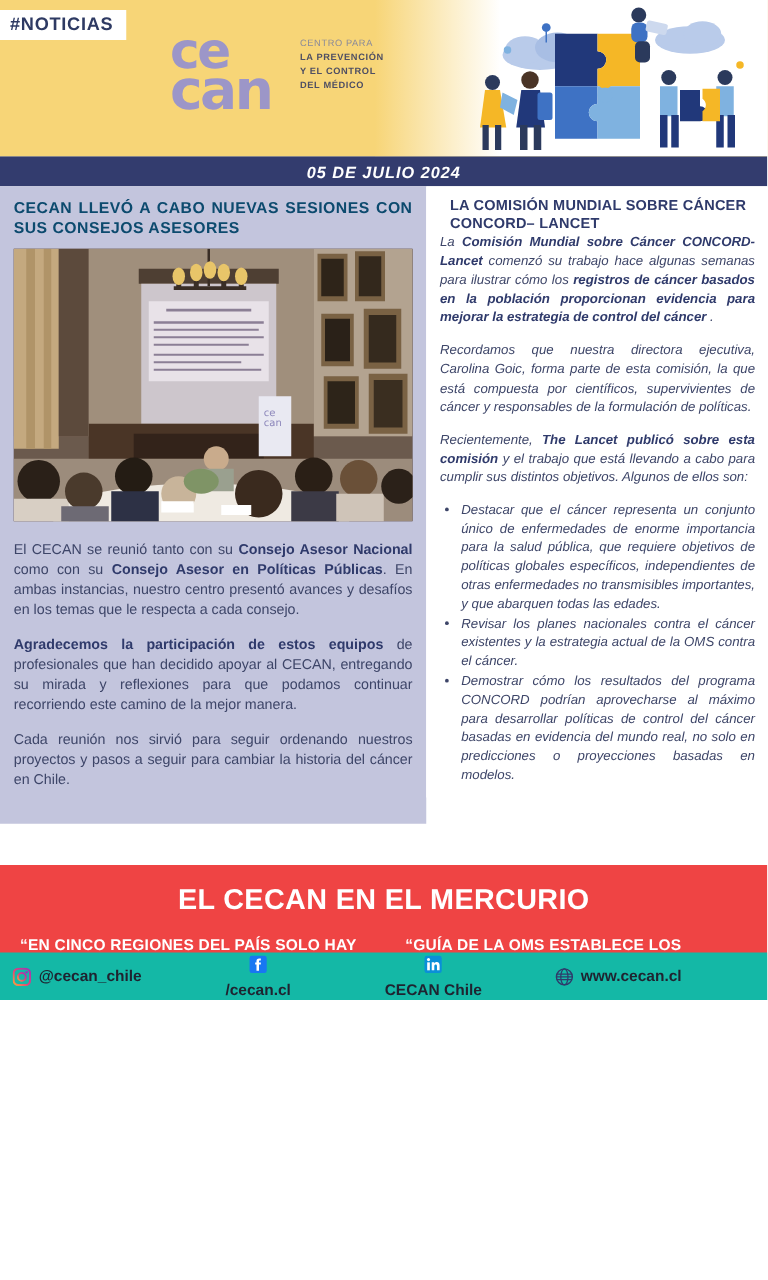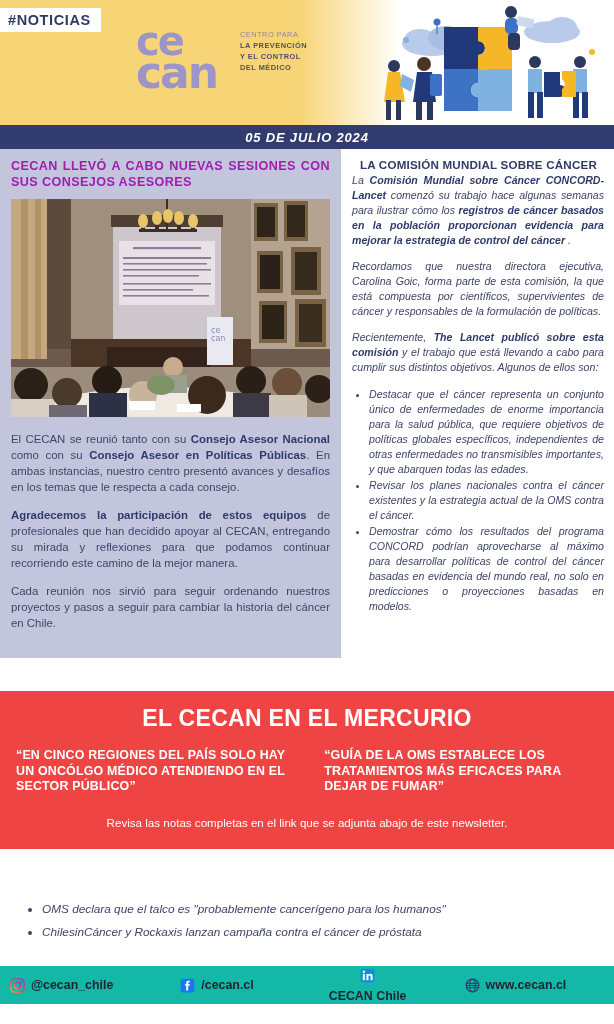--- a/index.html
+++ b/index.html
@@ -5,21 +5,21 @@
   * { box-sizing: border-box; margin: 0; padding: 0; }
   html, body {
     width: 614px;
     height: 1024px;
     background: #ffffff;
     font-family: "Liberation Sans", sans-serif;
   }
   .page {
     position: relative;
     width: 614px;
-    height: 1004px;
+    height: 800px;
     overflow: hidden;
     background: #ffffff;
   }
 
   
   .header {
     position: relative;
     height: 125px;
     background: #f7d577;
     overflow: hidden;
@@ -110,21 +110,21 @@
     padding: 9px 11px 14px 11px;
     min-height: 465px;
   }
   .col-right {
     width: 273px;
     background: #ffffff;
     padding: 9px 10px 6px 11px;
   }
 
   .head-left {
-    color: #a21caf;
+    color: #0c4a6e;
     font-weight: bold;
     font-size: 12.6px;
     line-height: 1.28;
     letter-spacing: 0.4px;
     text-align: justify;
     margin-bottom: 9px;
   }
   .photo {
     position: relative;
     width: 319px;
@@ -248,21 +248,21 @@
   }
   .fitem {
     display: flex;
     align-items: center;
     gap: 6px;
     color: #1f2330;
     font-weight: bold;
     font-size: 12.4px;
   }
   .fitem.f1 { margin-left: 10px; }
-  .fitem.f2 { margin-left: 67px; }
+  .fitem.f2 { margin-left: 67px; flex-direction: column; }
   .fitem.f3 { margin-left: 75px; flex-direction: column; }
   .fitem.f4 { margin-left: 58px; }
   .ficon { width: 15px; height: 15px; flex: 0 0 15px; display:block; }
 </style>
 </head>
 <body>
 
 <div class="page">
 
   <div class="header">
@@ -434,20 +434,21 @@
       </svg>
 
       <div class="ptext"><span>El CECAN se reunió tanto con su </span><b>Consejo Asesor Nacional</b><span> como con su </span><b>Consejo Asesor en Políticas Públicas</b><span>. En ambas instancias, nuestro centro presentó avances y desafíos en los temas que le respecta a cada consejo.</span></div>
       <div class="ptext"><b>Agradecemos la participación de estos equipos</b><span> de profesionales que han decidido apoyar al CECAN, entregando su mirada y reflexiones para que podamos continuar recorriendo este camino de la mejor manera.</span></div>
       <div class="ptext"><span>Cada reunión nos sirvió para seguir ordenando nuestros proyectos y pasos a seguir para cambiar la historia del cáncer en Chile.</span></div>
     </div>
 
     <div class="col-right">
       <div class="head-right">
         <div>LA COMISIÓN MUNDIAL SOBRE CÁNCER</div>
+        <div>CONCORD– LANCET</div>
       </div>
       <div class="rtext"><span>La </span><b>Comisión Mundial sobre Cáncer CONCORD-Lancet</b><span> comenzó su trabajo hace algunas semanas para ilustrar cómo los </span><b>registros de cáncer basados en la población proporcionan evidencia para mejorar la estrategia de control del cáncer</b><span> .</span></div>
       <div class="rtext"><span>Recordamos que nuestra directora ejecutiva, Carolina Goic, forma parte de esta comisión, la que está compuesta por científicos, supervivientes de cáncer y responsables de la formulación de políticas.</span></div>
       <div class="rtext"><span>Recientemente, </span><b>The Lancet publicó sobre esta comisión</b><span> y el trabajo que está llevando a cabo para cumplir sus distintos objetivos. Algunos de ellos son:</span></div>
       <ul class="rlist">
           <li>Destacar que el cáncer representa un conjunto único de enfermedades de enorme importancia para la salud pública, que requiere objetivos de políticas globales específicos, independientes de otras enfermedades no transmisibles importantes, y que abarquen todas las edades.</li>
           <li>Revisar los planes nacionales contra el cáncer existentes y la estrategia actual de la OMS contra el cáncer.</li>
           <li>Demostrar cómo los resultados del programa CONCORD podrían aprovecharse al máximo para desarrollar políticas de control del cáncer basadas en evidencia del mundo real, no solo en predicciones o proyecciones basadas en modelos.</li>
         </ul>
     </div>

